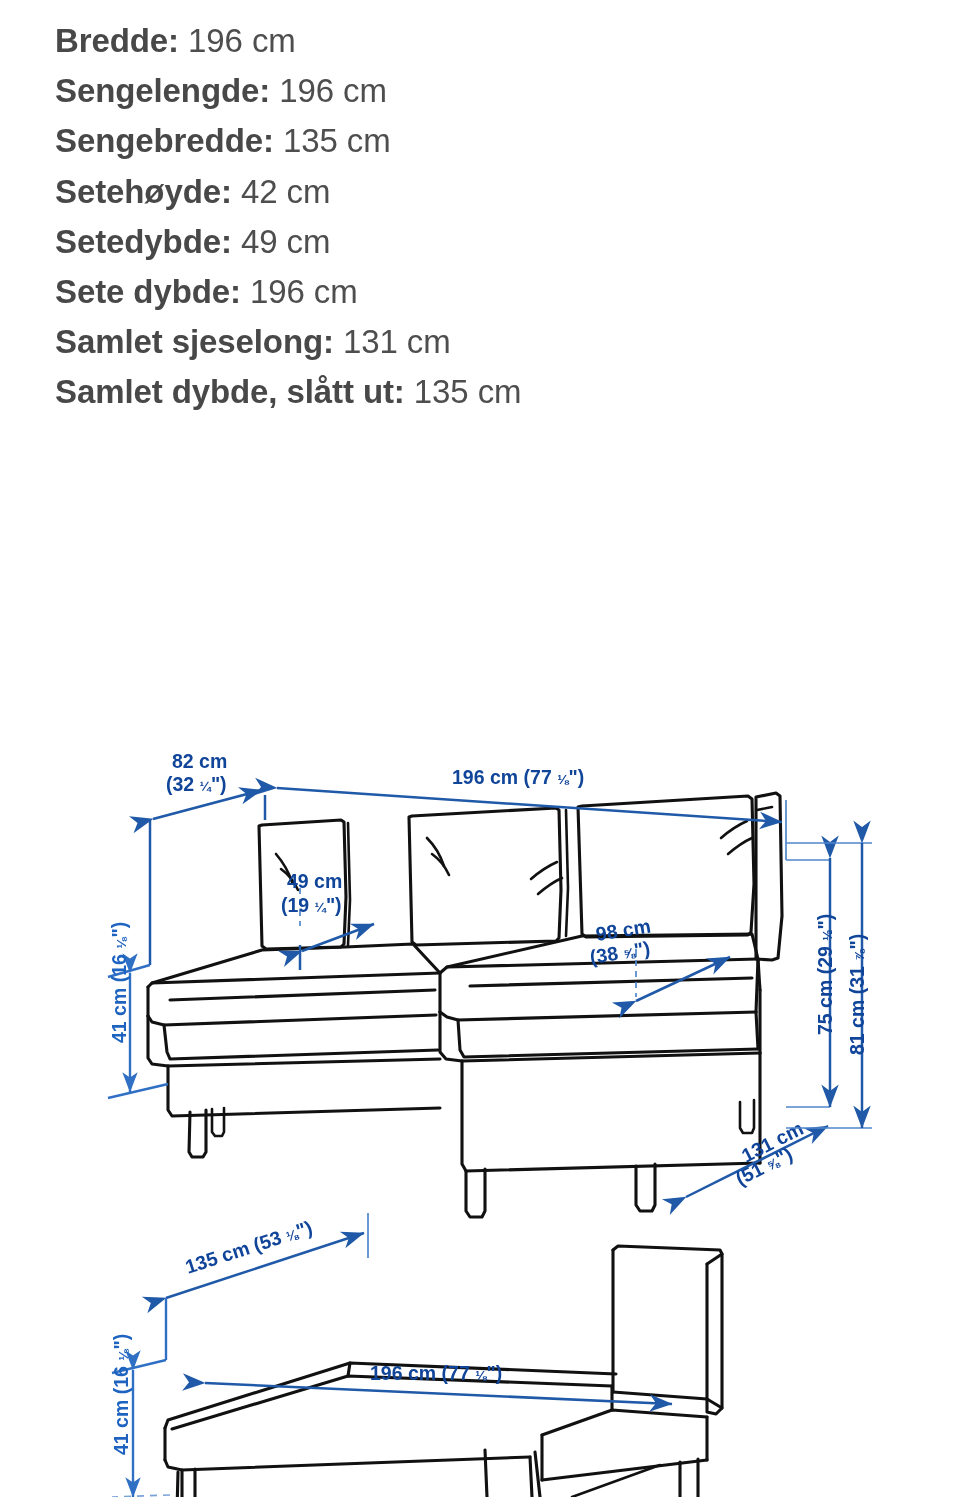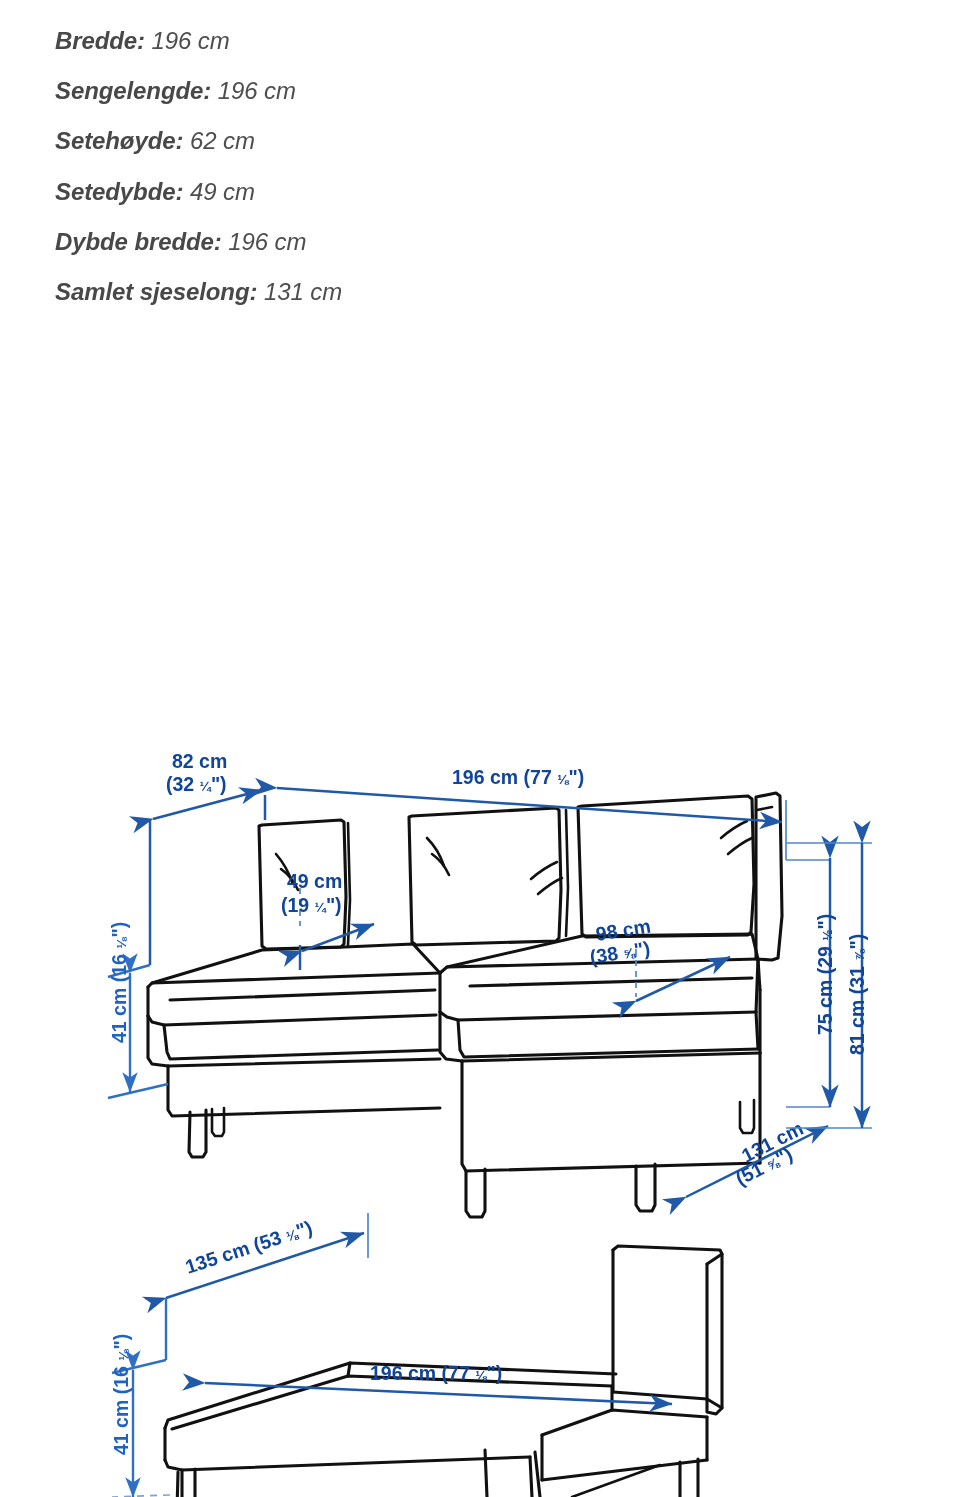--- a/index.html
+++ b/index.html
@@ -21,25 +21,24 @@
   .spec-list {
     position: absolute;
     left: 55px;
     top: 16px;
     width: 860px;
     margin: 0;
     padding: 0;
     list-style: none;
   }
   .spec-row {
-    font-size: 24px;
+    font-size: 33px;
     line-height: 50.2px;
     white-space: nowrap;
     letter-spacing: -0.1px;
-    font-style: italic;
   }
   .spec-label {
     font-weight: bold;
     color: #484848;
   }
   .spec-value {
     font-weight: normal;
     color: #4e4e4e;
   }
 
@@ -111,34 +110,42 @@
 <ul class="spec-list">
   <li class="spec-row">
     <span class="spec-label">Bredde:</span>
     <span class="spec-value">196 cm</span>
   </li>
   <li class="spec-row">
     <span class="spec-label">Sengelengde:</span>
     <span class="spec-value">196 cm</span>
   </li>
   <li class="spec-row">
+    <span class="spec-label">Sengebredde:</span>
+    <span class="spec-value">135 cm</span>
+  </li>
+  <li class="spec-row">
     <span class="spec-label">Setehøyde:</span>
-    <span class="spec-value">62 cm</span>
+    <span class="spec-value">42 cm</span>
   </li>
   <li class="spec-row">
     <span class="spec-label">Setedybde:</span>
     <span class="spec-value">49 cm</span>
   </li>
   <li class="spec-row">
-    <span class="spec-label">Dybde bredde:</span>
+    <span class="spec-label">Sete dybde:</span>
     <span class="spec-value">196 cm</span>
   </li>
   <li class="spec-row">
     <span class="spec-label">Samlet sjeselong:</span>
     <span class="spec-value">131 cm</span>
+  </li>
+  <li class="spec-row">
+    <span class="spec-label">Samlet dybde, slått ut:</span>
+    <span class="spec-value">135 cm</span>
   </li>
 </ul>
 
 <div class="drawing-area">
 <svg class="drawing-svg" viewBox="0 0 960 837" xmlns="http://www.w3.org/2000/svg">
   <defs>
     <marker id="ah" markerWidth="11" markerHeight="11" refX="9.4" refY="4.1" orient="auto">
       <path d="M0.4,0.6 L9.6,4.1 L0.4,7.6 L3,4.1 Z" fill="#1f59a8"></path>
     </marker>
     <marker id="ahs" markerWidth="10" markerHeight="10" refX="8.6" refY="3.8" orient="auto">

